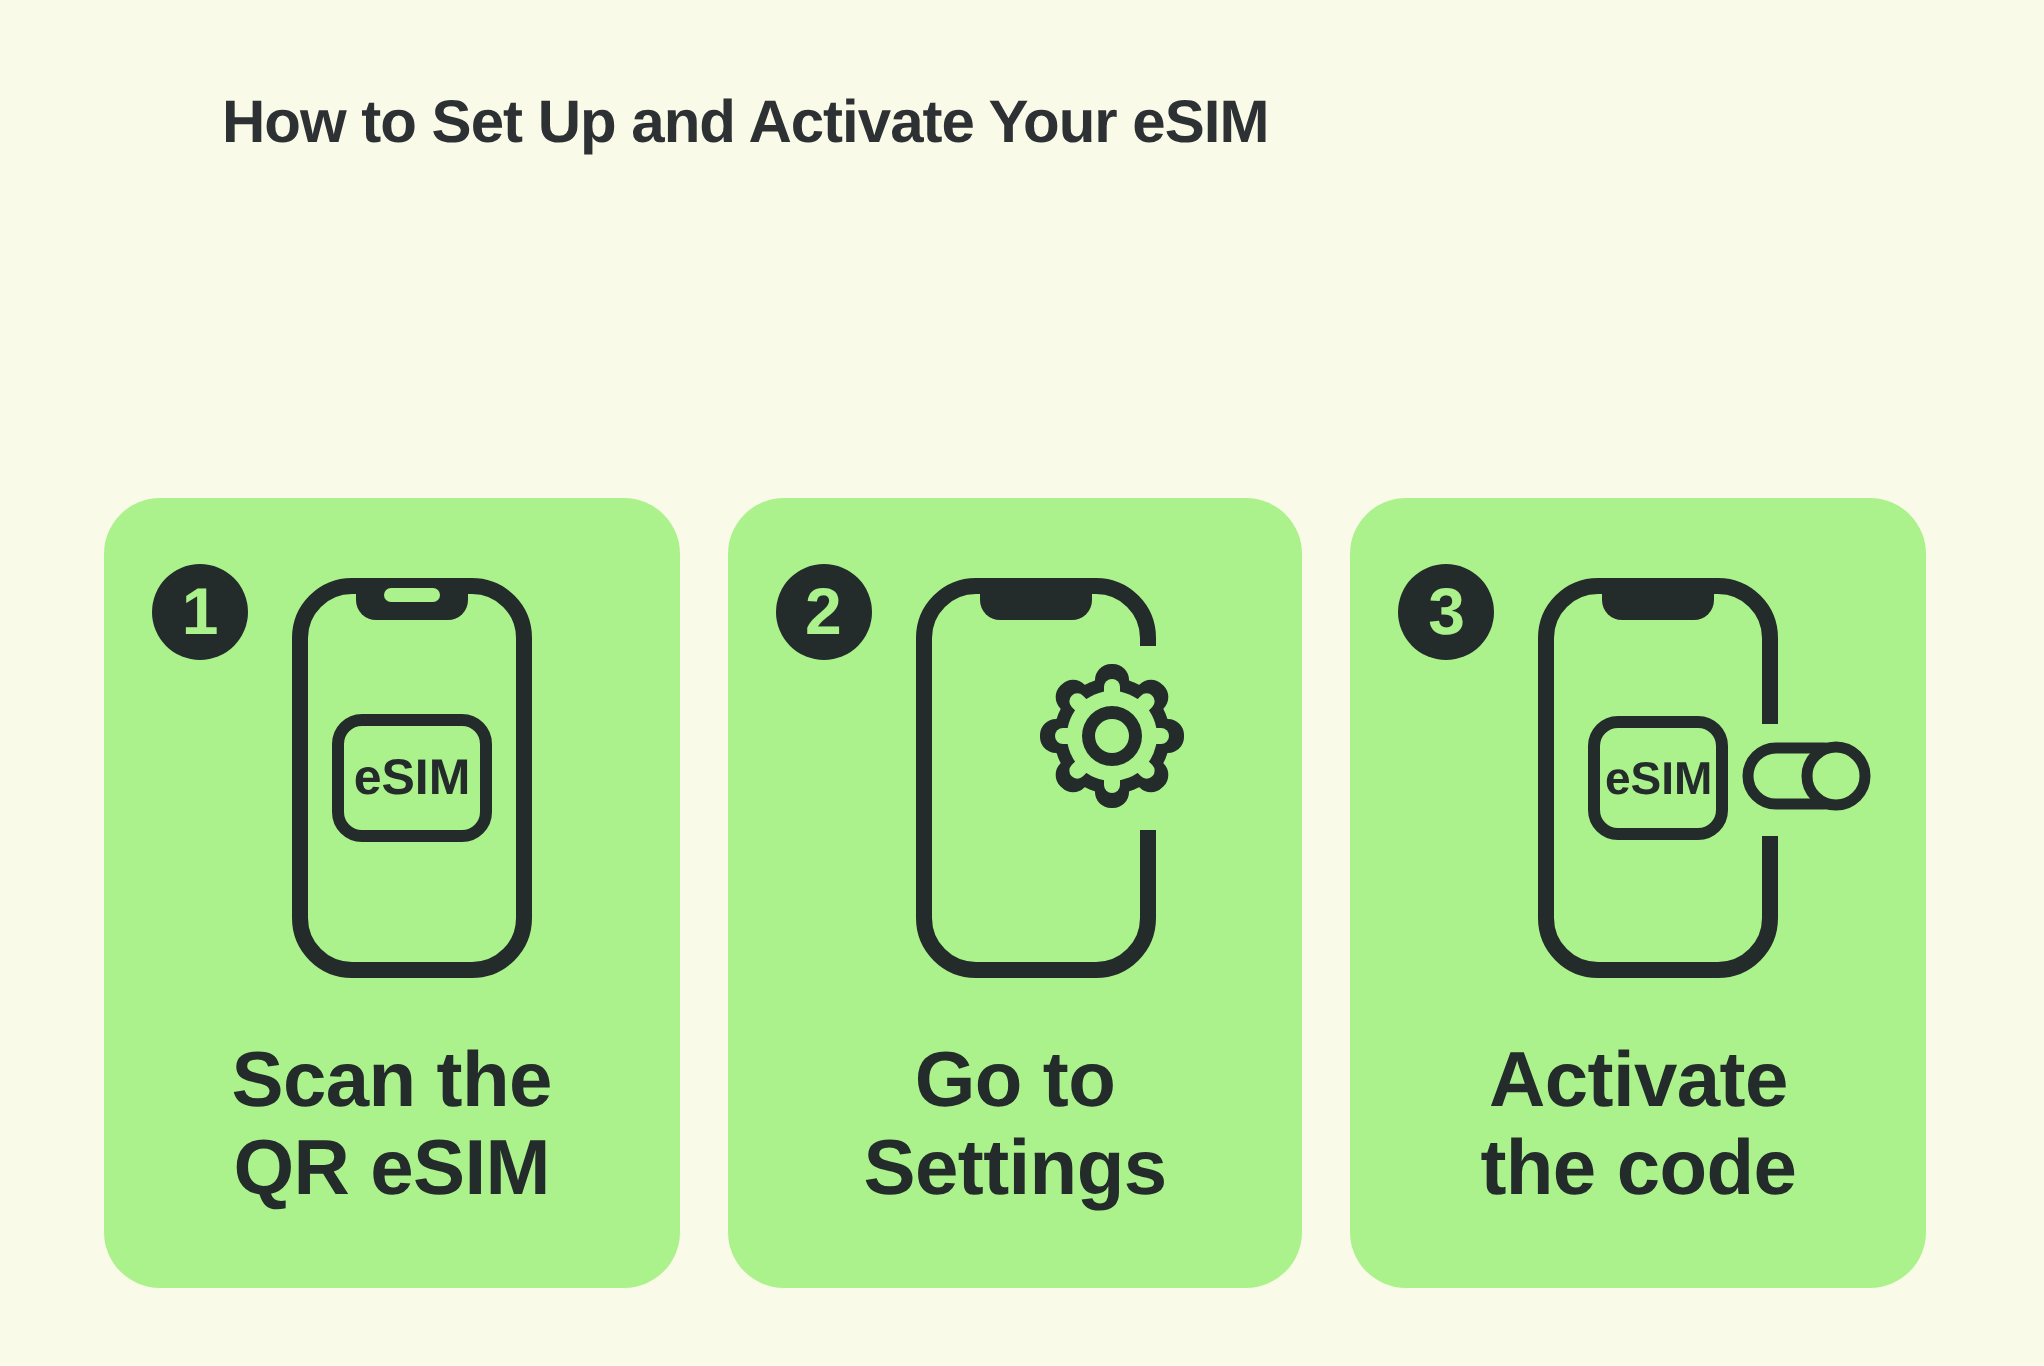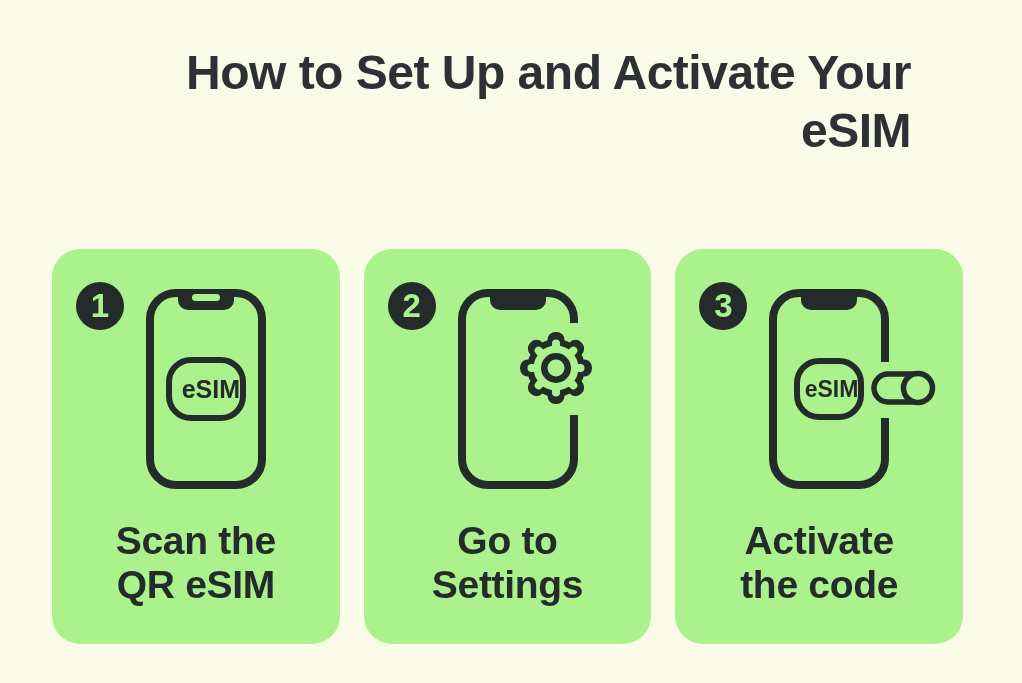--- a/index.html
+++ b/index.html
@@ -7,22 +7,22 @@
     width:1022px;height:683px;
     background:#fafae8;
     font-family:"Liberation Sans", sans-serif;
     overflow:hidden;
   }
   .page{position:relative;width:1022px;height:683px;background:#fafae8;}
 
   .title{
     margin:44px auto 0 auto;
     max-width:800px;
-    text-align:right;
-    font-size:48px;
+    text-align:left;
+    font-size:30px;
     line-height:1.2;
     font-weight:700;
     color:#2d3134;
     letter-spacing:-0.5px;
   }
 
   .cards{
     position:absolute;
     left:52px; top:205px;
     width:911px;
@@ -77,22 +77,22 @@
     width:28px; height:7px;
     border-radius:4px;
     background:#abf28c;
   }
   .esim-box{
     position:absolute;
     left:50%; top:50%;
     transform:translate(-50%,-50%);
     box-sizing:border-box;
     border:6px solid #242b2b;
-    border-radius:25px;
-    display:flex;align-items:center;justify-content:flex-end;
+    border-radius:15px;
+    display:flex;align-items:center;justify-content:center;
   }
   .esim-box.large{width:80px;height:64px;}
   .esim-box.small{width:70px;height:62px;}
   .esim-box span{
     color:#242b2b;
     font-weight:700;
     letter-spacing:0;
   }
   .esim-box.large span{font-size:25px;}
   .esim-box.small span{font-size:23px;}

